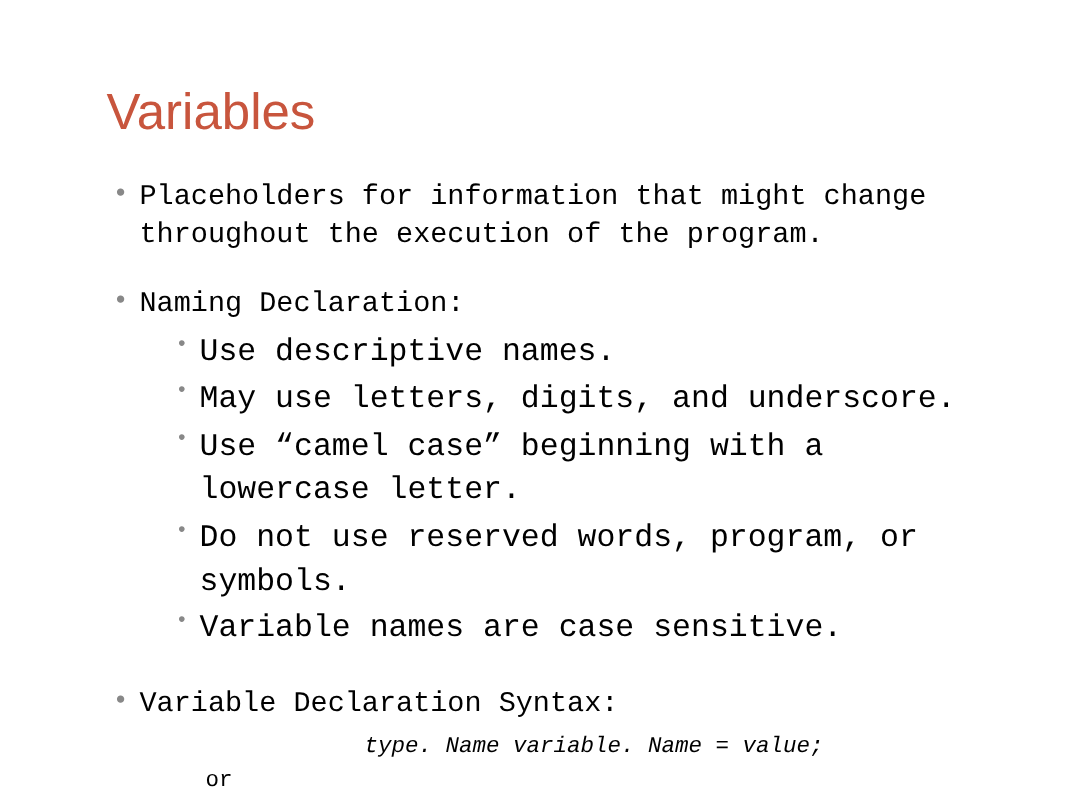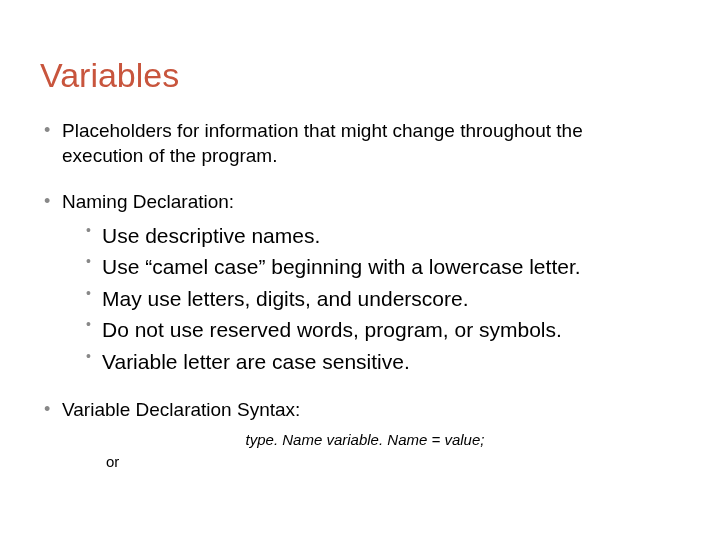--- a/index.html
+++ b/index.html
@@ -10,38 +10,40 @@
     background: #ffffff;
     font-family: Arial, Helvetica, sans-serif;
     color: #000000;
     overflow: hidden;
   }
   .slide {
     box-sizing: border-box;
     width: 664px;
     height: 540px;
     padding: 56px 40px 40px 40px;
+    margin-left: 31px;
   }
   .title {
     font-size: 34px;
     color: #c8553d;
     margin: 0 0 24px 0;
     font-weight: 400;
   }
   ul.top {
     list-style: none;
     padding: 0;
     margin: 0;
   }
   ul.top > li {
     position: relative;
     padding-left: 22px;
     margin-bottom: 22px;
     font-size: 19px;
     line-height: 1.3;
+    font-family: Liberation Mono, monospace;
   }
   ul.top > li::before {
     content: "•";
     position: absolute;
     left: 4px;
     top: 0;
     color: #888;
     font-size: 18px;
   }
   ul.sub {
@@ -86,24 +88,24 @@
   <ul class="top">
 
     <li>
       <span>Placeholders for information that might change throughout the execution of the program.</span>
     </li>
 
     <li>
       <span>Naming Declaration:</span>
       <ul class="sub">
         <li>Use descriptive names.</li>
+        <li>May use letters, digits, and underscore.</li>
         <li>Use “camel case” beginning with a lowercase letter.</li>
-        <li>May use letters, digits, and underscore.</li>
         <li>Do not use reserved words, program, or symbols.</li>
-        <li>Variable letter are case sensitive.</li>
+        <li>Variable names are case sensitive.</li>
       </ul>
     </li>
 
     <li>
       <span>Variable Declaration Syntax:</span>
       <div class="syntax-block">
         <div class="syntax-line">type. Name variable. Name = value;</div>
         <div class="syntax-or">or</div>
       </div>
     </li>

